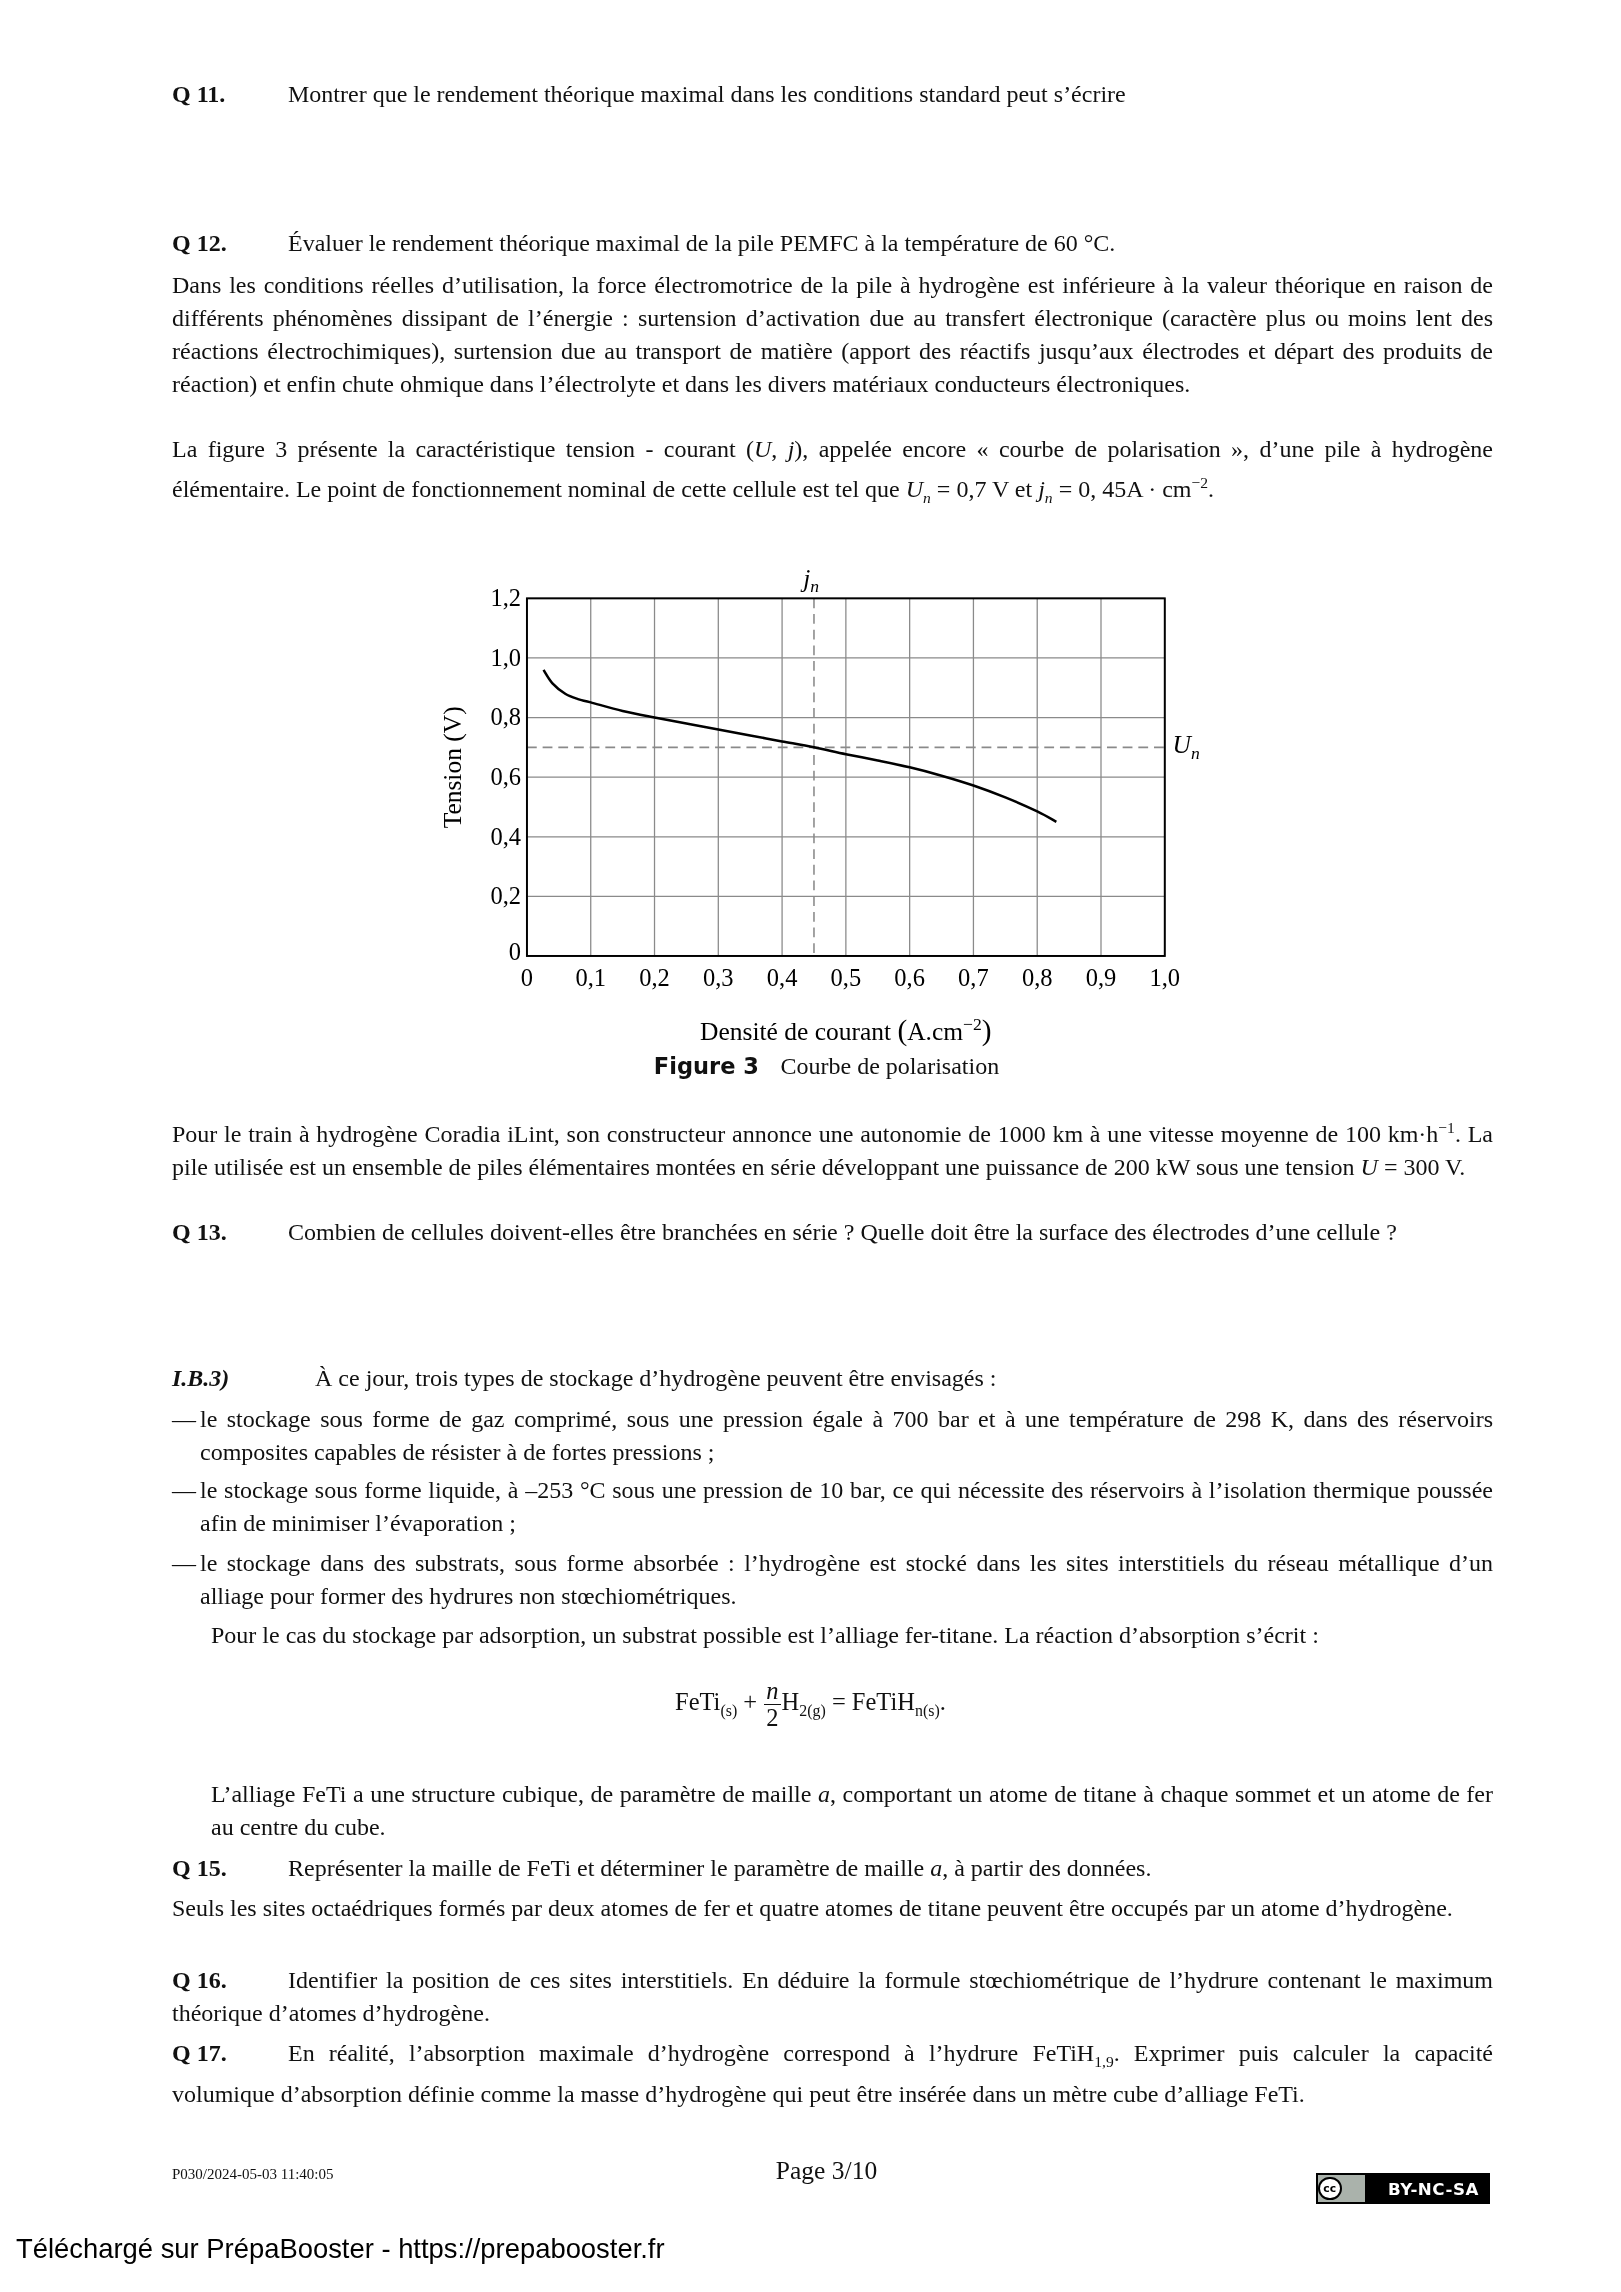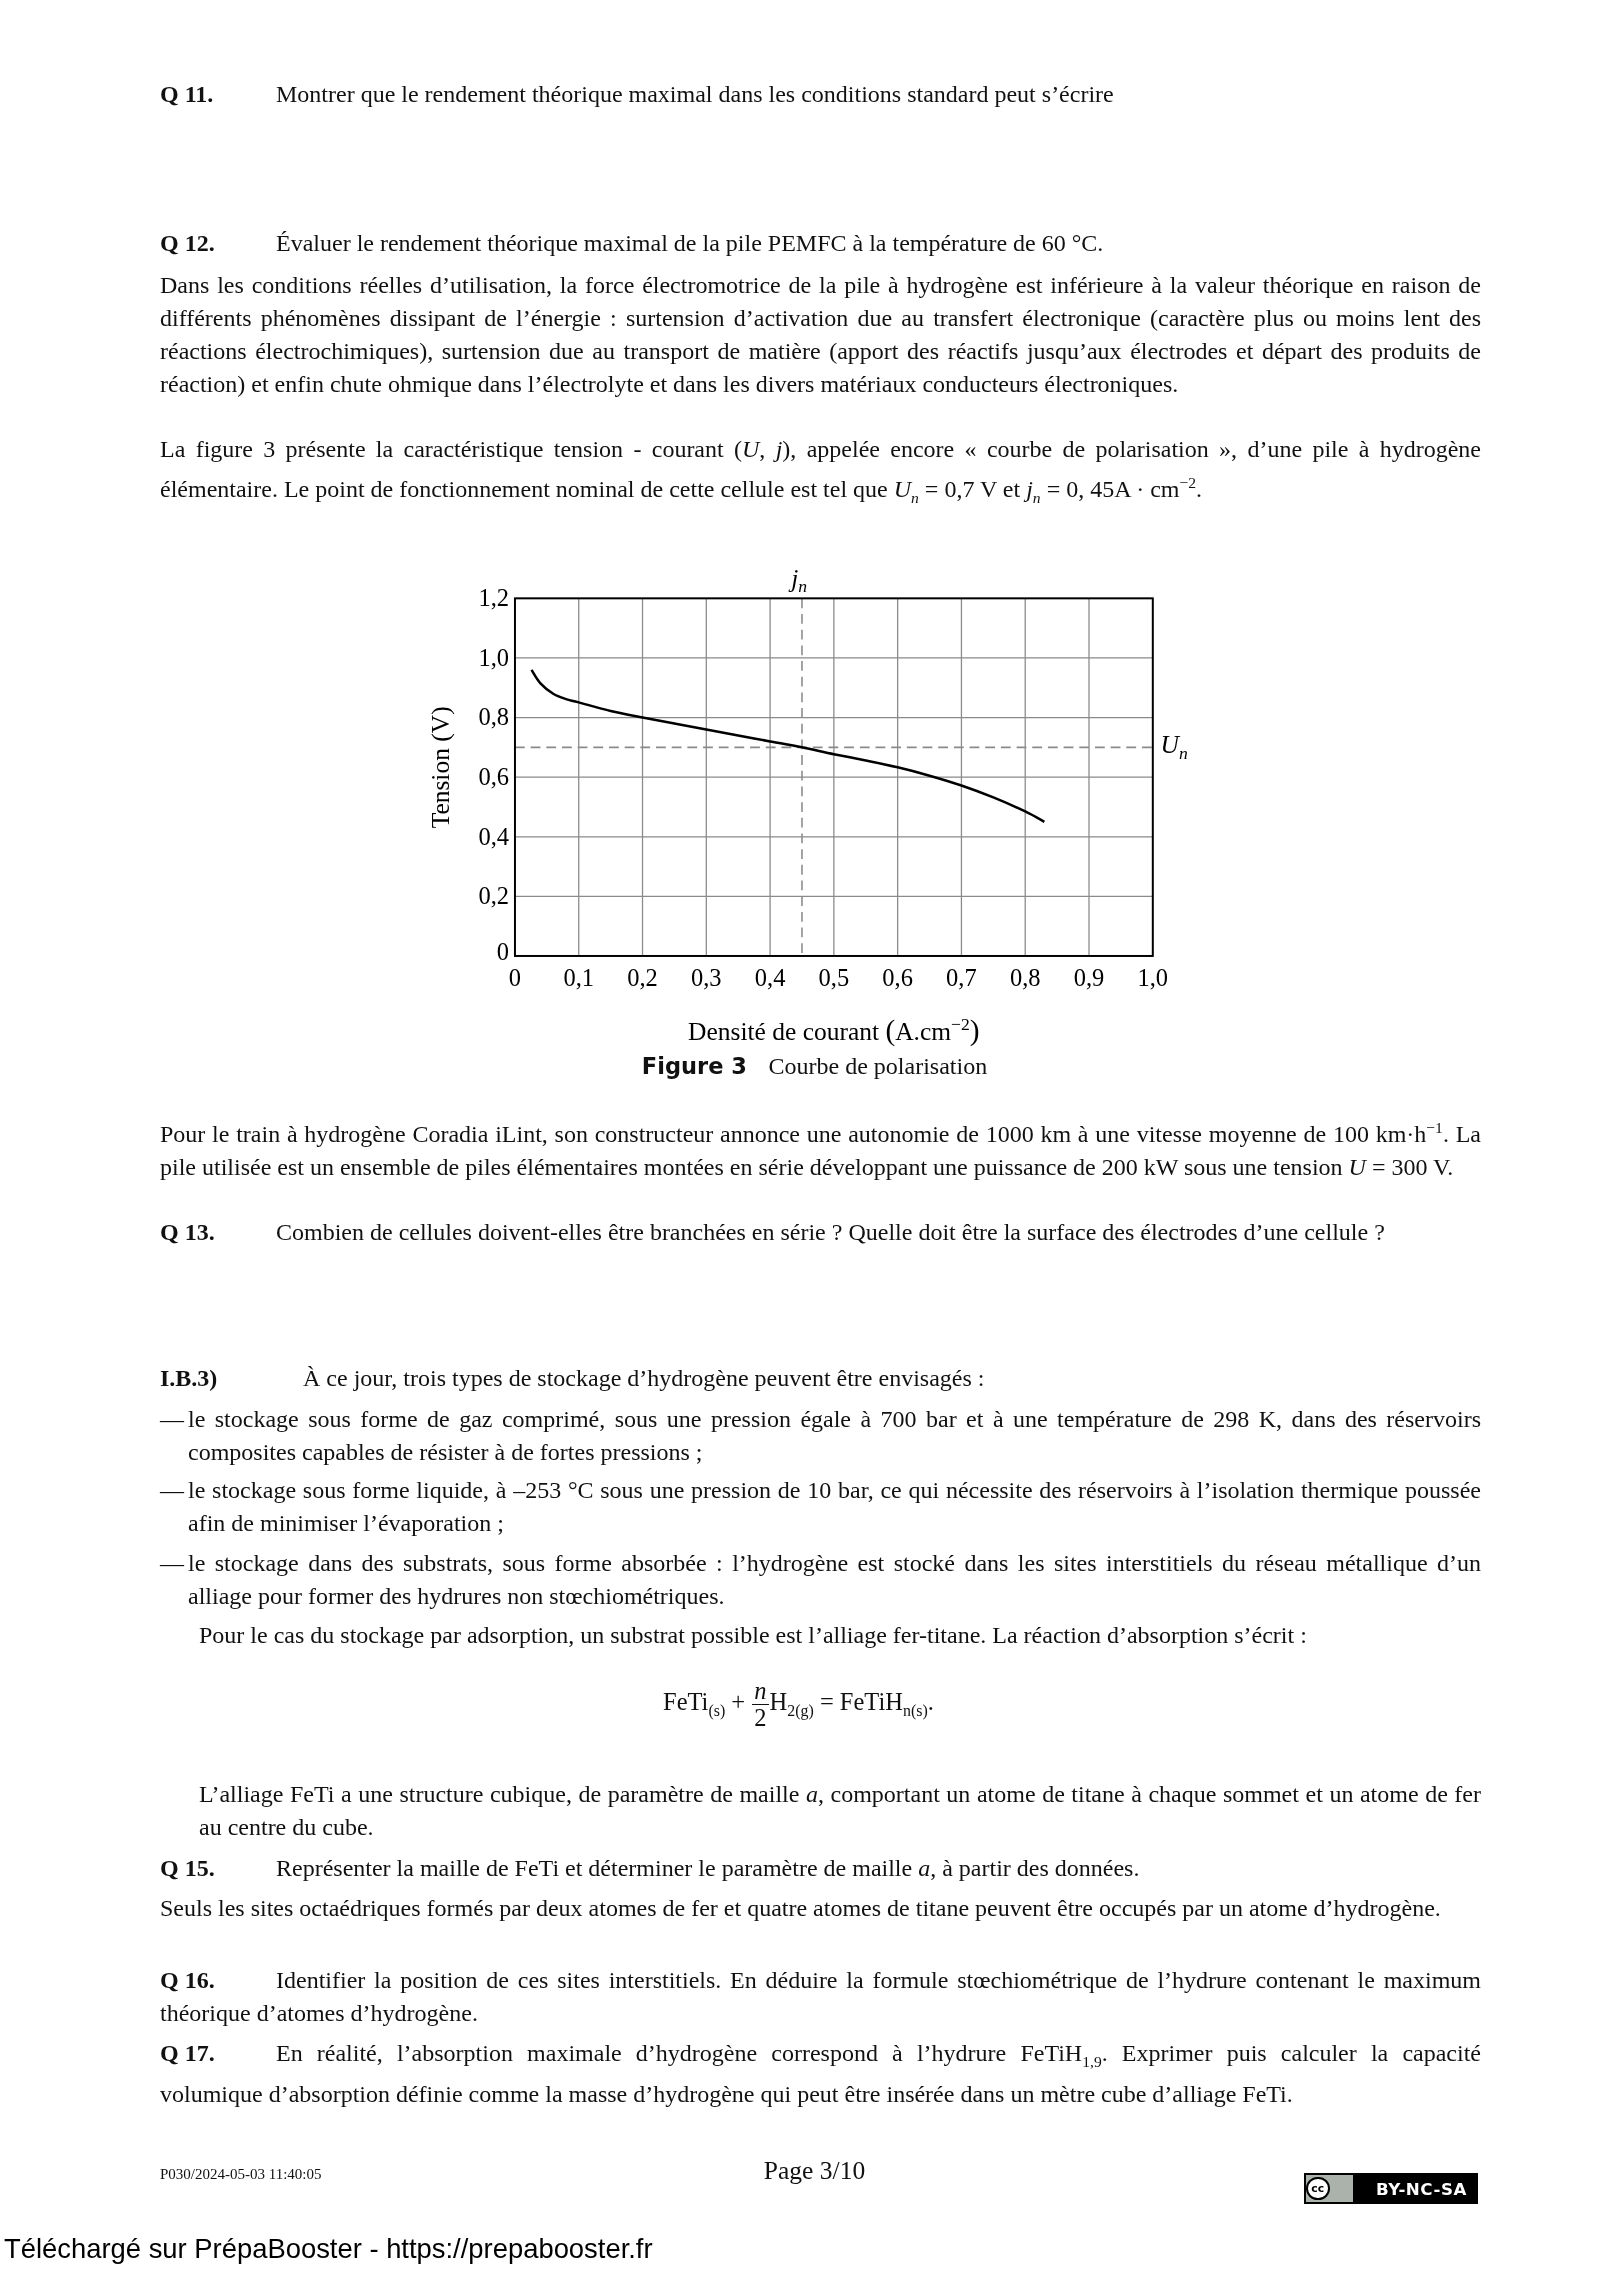--- a/index.html
+++ b/index.html
@@ -1,22 +1,22 @@
 <!DOCTYPE html>
 <html><head>
 <meta charset="utf-8">
 <style>
   html, body { margin: 0; padding: 0; background: #ffffff; }
   body { width: 1621px; height: 2293px; position: relative; overflow: hidden;
          font-family: "Liberation Serif", "DejaVu Serif", serif; color: #111; }
-  .page { position: absolute; left: 4px; top: 0; width: 1378px; height: 2293px; }
+  .page { position: absolute; left: 16px; top: 0; width: 1378px; height: 2293px; }
   .txt { position: absolute; left: 156px; width: 1321px; font-size: 24px; line-height: 33px;
          text-align: justify; }
   .qlabel { font-weight: bold; display: inline-block; width: 116px; }
-  .seclabel { font-weight: bold; display: inline-block; width: 143px; }
+  .seclabel { font-weight: bold; display: inline-block; width: 143px; font-style: italic; }
   .indent { left: 195px; width: 1282px; }
   .bullet { position: absolute; left: 156px; width: 1321px; font-size: 24px; line-height: 33px; text-align: justify; }
   .bullet .dash { position: absolute; left: 0; top: 0; }
   .bullet .body { margin-left: 28px; display: block; }
   .eq { position: absolute; font-size: 25.5px; font-family: "Liberation Serif", "DejaVu Serif", serif; }
   .frac { display: inline-flex; flex-direction: column; align-items: center; vertical-align: middle; margin: 0 3.9px; }
   .frac .num { border-bottom: 1.5px solid #111; padding: 0 3.9px 2px 3.9px; line-height: 29px; }
   .frac .den { padding: 2px 3.9px 0 3.9px; line-height: 29px; }
   .it { font-style: italic; }
   sub, sup { font-size: 65%; }

